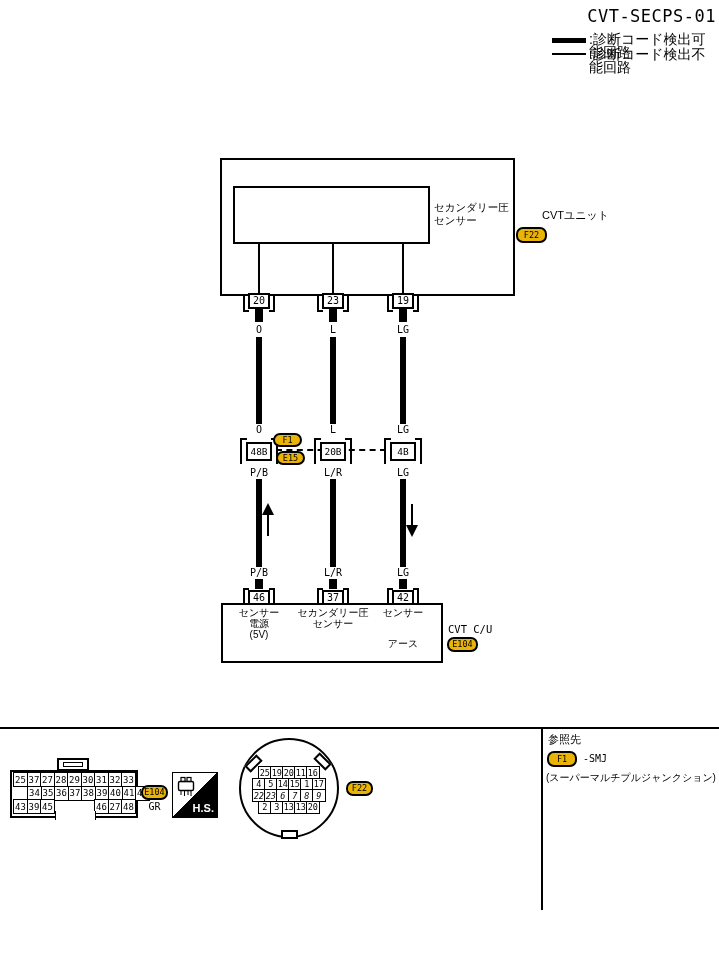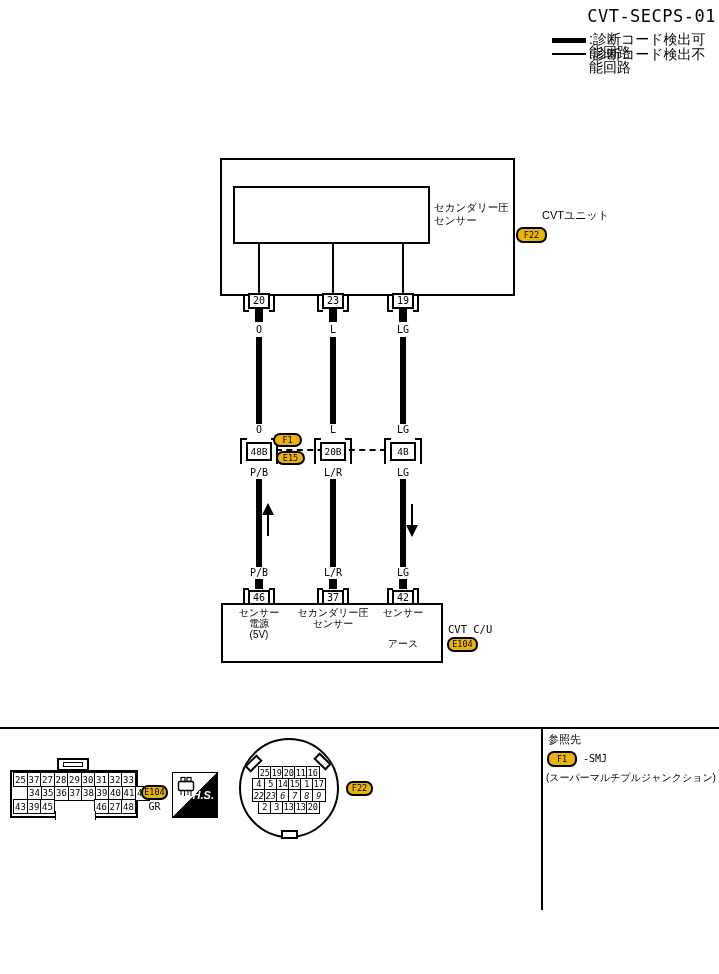--- a/index.html
+++ b/index.html
@@ -78,22 +78,22 @@
   .c13 { width:13.5px; height:13px; border:1.5px solid #000; margin-left:-1.5px; background:#fff;
          display:flex; align-items:center; justify-content:center; font-size:8.5px;
          font-family:"DejaVu Sans Mono",monospace; }
   .c13:first-child { margin-left:0; }
 
   .tab { position:absolute; border:2px solid #000; background:#fff; }
 
   
   .hs { position:absolute; left:172px; top:772px; width:46px; height:46px;
         border:1.5px solid #000; background:linear-gradient(135deg,#fff 49.5%,#000 50%); }
-  .hs .hs-txt { position:absolute; right:3px; bottom:16px; color:#fff; font-weight:bold;
-                font-style:italic; font-size:11px;padding-left:10px; }
+  .hs .hs-txt { position:absolute; right:3px; bottom:3px; color:#fff; font-weight:bold;
+                font-size:11px;padding-left:10px; }
 </style>
 </head>
 <body>
 
 <div id="page">
 
   <div class="title mono">CVT-SECPS-01</div>
   <div class="leg-swatch" style="top:38px;height:5px;"></div>
   <div class="leg-text" style="top:33px;">:診断コード検出可能回路</div>
   <div class="leg-swatch" style="top:53px;height:2px;"></div>

